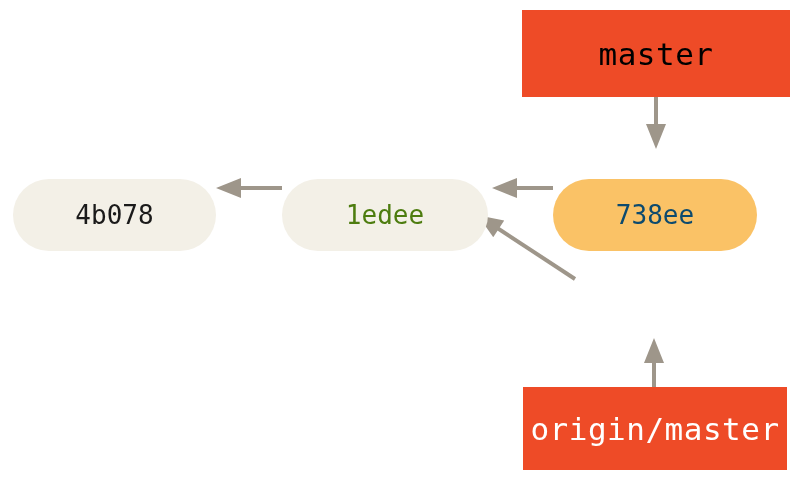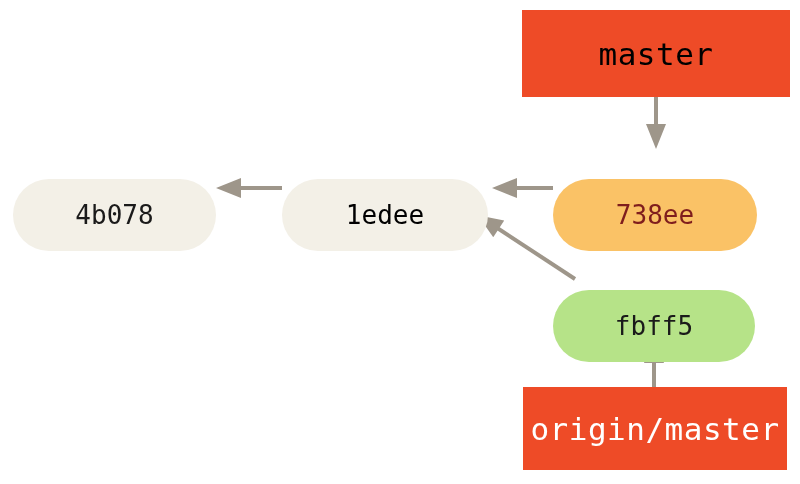--- a/index.html
+++ b/index.html
@@ -69,19 +69,18 @@
 
     <line x1="654" y1="387" x2="654" y2="343" stroke-width="4" marker-end="url(#arrowhead)" style="stroke: rgb(158, 150, 138);"></line>
   </svg>
 
   <div class="node branch-label" id="node-master" style="background-color: rgb(238, 75, 39); color: #000000;">master</div>
 
   <div class="node branch-label" id="node-origin-master" style="background-color: rgb(238, 75, 39); color: rgb(255, 255, 255);">origin/master</div>
 
   <div class="node commit-pill" id="node-4b078" style="background-color: rgb(243, 240, 231); color: rgb(26, 26, 26);">4b078</div>
 
-  <div class="node commit-pill" id="node-1edee" style="background-color: rgb(243, 240, 231); color: #000000;">1edee</div>
+  <div class="node commit-pill" id="node-1edee" style="background-color: rgb(243, 240, 231); color: #4d7c0f;">1edee</div>
 
-  <div class="node commit-pill" id="node-738ee" style="background-color: rgb(250, 194, 102); color: #7f1d1d;">738ee</div>
+  <div class="node commit-pill" id="node-738ee" style="background-color: rgb(250, 194, 102); color: #0c4a6e;">738ee</div>
 
-  <div class="node commit-pill" id="node-fbff5" style="background-color: rgb(182, 227, 136); color: rgb(26, 26, 26);">fbff5</div>
 
 </div>
 
 </body></html>

